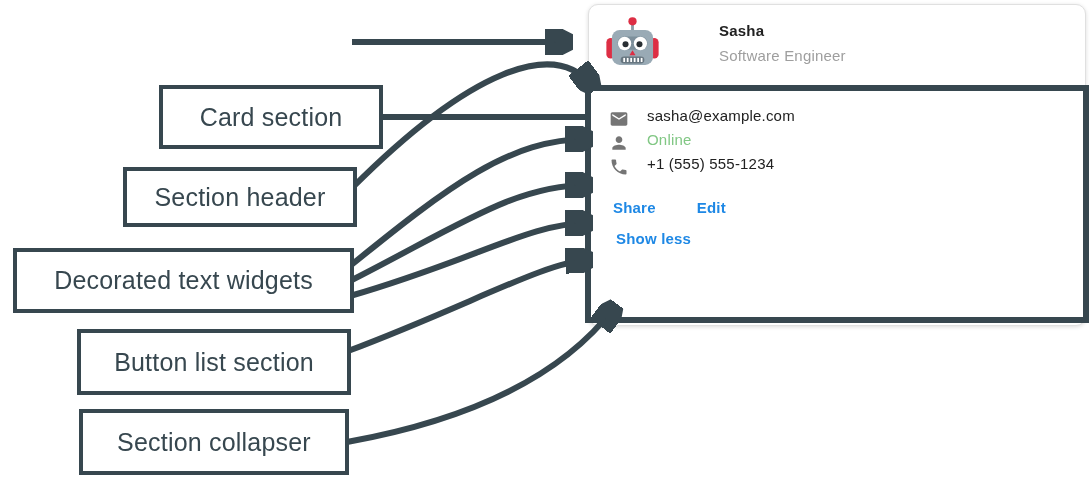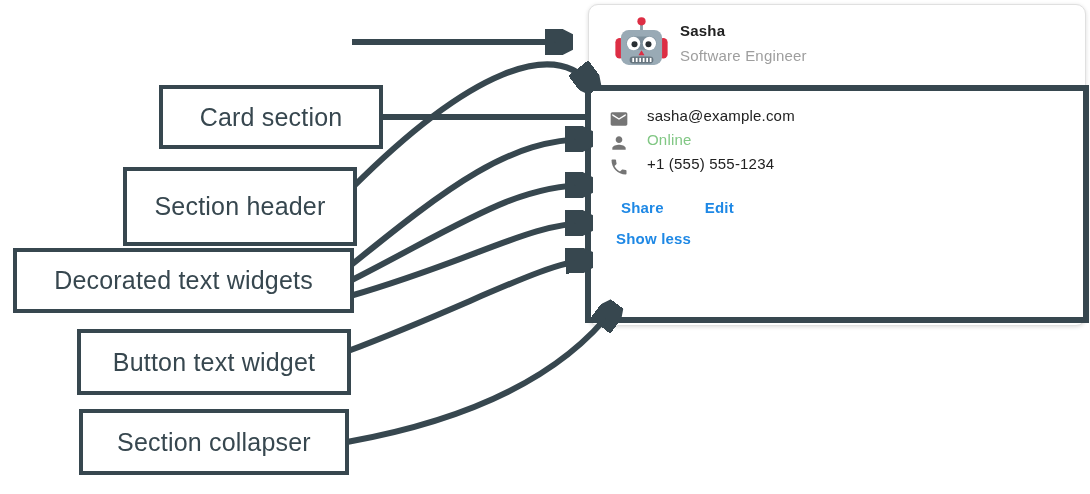--- a/index.html
+++ b/index.html
@@ -19,21 +19,22 @@
     background:#ffffff;
     border:1px solid #e0e0e0;
     border-radius:10px;
     box-shadow:0 1px 4px rgba(0,0,0,0.14);
     box-sizing:border-box;
     z-index:1;
   }
   .card-header{
     display:flex;align-items:center;
     height:76px;
-    padding-left:24px;
+    padding-left:15px;
+    gap:48px;
   }
   .avatar{width:57px;height:57px;flex:0 0 auto;}
   .header-text{margin-left:10px;}
   .name{
     font-size:15px;font-weight:700;color:#212121;letter-spacing:.2px;
   }
   .subtitle{
     margin-top:8px;
     font-size:15px;color:#9e9e9e;letter-spacing:.2px;
   }
@@ -53,21 +54,21 @@
     height:24px;
   }
   .row-icon{width:24px;height:24px;display:flex;align-items:center;justify-content:center;flex:0 0 auto;}
   .row-text{
     margin-left:16px;
     font-size:15px;color:#212121;letter-spacing:.2px;
   }
   .row-text.green{color:#81c784;}
   .button-row{
     display:flex;align-items:flex-end;
-    margin-top:20px;margin-left:14px;
+    margin-top:20px;margin-left:6px;
   }
   .text-button{
     font-size:15px;font-weight:700;color:#1e88e5;letter-spacing:.2px;
     background:none;border:none;padding:0;cursor:pointer;
     font-family:"Liberation Sans",sans-serif;
   }
   .text-button + .text-button{margin-left:41px;}
   .show-less{
     margin-top:14px;margin-left:9px;
     font-size:15px;font-weight:700;color:#1e88e5;letter-spacing:.2px;
@@ -79,21 +80,21 @@
     position:absolute;
     background:#ffffff;
     border:4px solid #37474f;
     box-sizing:border-box;
     display:flex;align-items:center;justify-content:center;
     font-size:25px;color:#37474f;letter-spacing:.2px;
     z-index:6;
   }
   #lbl-card-header{left:160px;top:13px;width:195px;height:64px;}
   #lbl-card-section{left:159px;top:85px;width:224px;height:64px;}
-  #lbl-section-header{left:123px;top:167px;width:234px;height:79px;text-align:right;}
+  #lbl-section-header{left:123px;top:167px;width:234px;height:60px;text-align:right;}
   #lbl-decorated{left:13px;top:248px;width:341px;height:65px;}
   #lbl-button-list{left:77px;top:329px;width:274px;height:66px;}
   #lbl-collapser{left:79px;top:409px;width:270px;height:66px;}
 
   
   .arrows{
     position:absolute;left:0;top:0;
     width:1090px;height:494px;
     z-index:5;
     pointer-events:none;
@@ -188,16 +189,16 @@
     <path d="M 350 266 C 450 185, 510 139, 588 139" marker-end="url(#ah)"></path>
     <path d="M 350 281 C 460 225, 515 185, 588 185" marker-end="url(#ah)"></path>
     <path d="M 350 296 C 475 260, 530 223, 588 223" marker-end="url(#ah)"></path>
     <path d="M 348 351 C 470 305, 545 262, 588 260" marker-end="url(#ah)"></path>
     <path d="M 347 442 C 480 418, 565 372, 614 308" marker-end="url(#ah)"></path>
   </svg>
 
   <div class="label-box" id="lbl-card-section">Card section</div>
   <div class="label-box" id="lbl-section-header">Section header</div>
   <div class="label-box" id="lbl-decorated">Decorated text widgets</div>
-  <div class="label-box" id="lbl-button-list">Button text widget</div>
+  <div class="label-box" id="lbl-button-list">Button list section</div>
   <div class="label-box" id="lbl-collapser">Section collapser</div>
 
 </div>
 
 </body></html>

